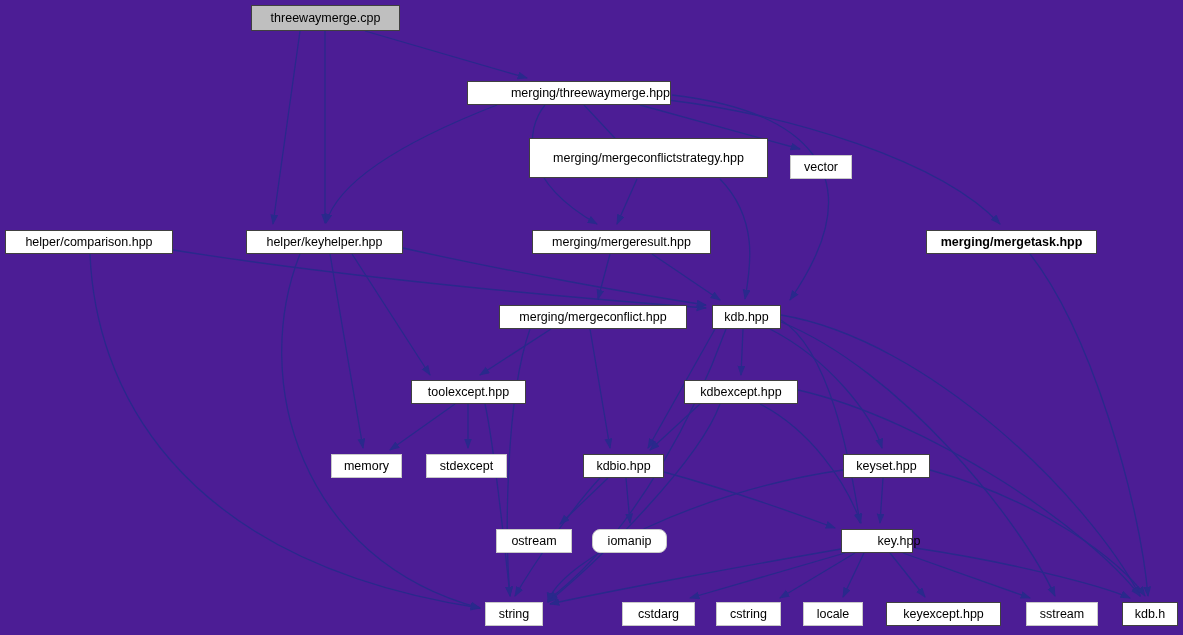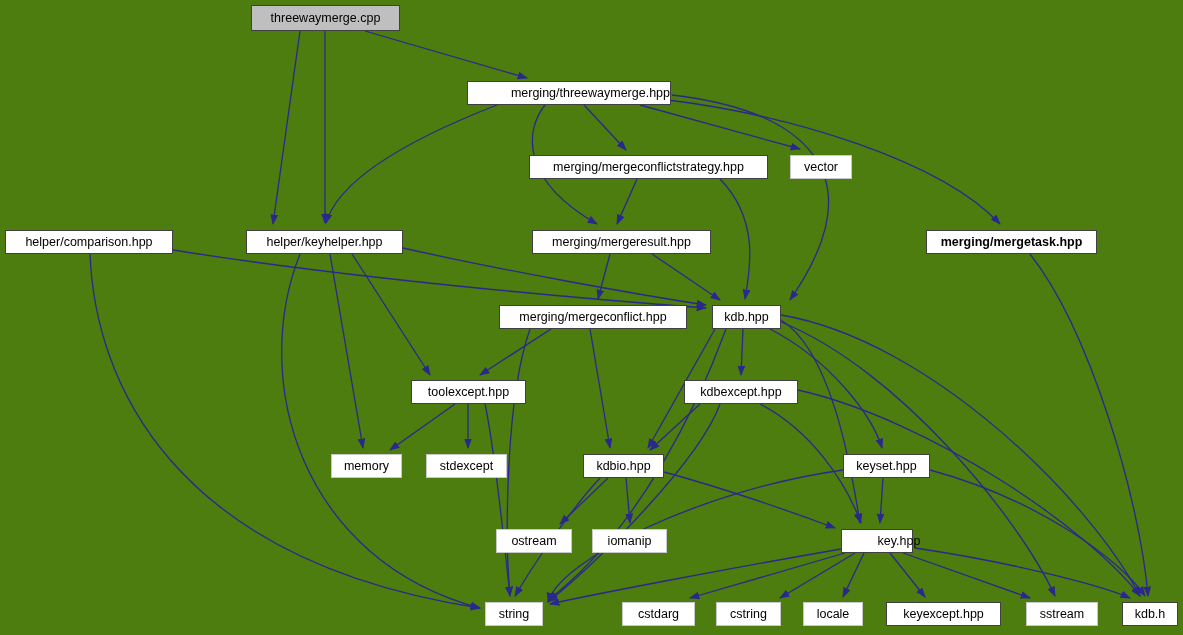--- a/index.html
+++ b/index.html
@@ -1,19 +1,19 @@
 <!DOCTYPE html>
 <html><head>
 <meta charset="utf-8">
 <style>
   html,body{margin:0;padding:0;background:#ffffff;}
   #graph{
     position:relative;
     width:1183px;height:635px;
-    background:#4d7c0f;
+    background:#4c1d95;
     font-family:"Liberation Sans","DejaVu Sans",sans-serif;
     overflow:hidden;
   }
   #edges{position:absolute;left:0;top:0;width:1183px;height:635px;}
   .node{
     position:absolute;
     box-sizing:border-box;
     display:flex;align-items:center;justify-content:center;
     font-size:12.5px;
     line-height:1;
@@ -92,21 +92,21 @@
         <path d="M 915,548 C 1010,562 1100,585 1130,598" marker-end="url(#ah)"></path>
       </g>
   </svg>
   <div id="node-layer">
       <div class="node cur" style="left: 251px; top: 5px; width: 149px; height: 26px;">
         <span>threewaymerge.cpp</span>
       </div>
       <div class="node hdr" style="left: 467px; top: 81px; width: 204px; height: 24px; justify-content: flex-end;">
         <span>merging/threewaymerge.hpp</span>
       </div>
-      <div class="node hdr" style="left: 529px; top: 155px; width: 239px; height: 24px;">
+      <div class="node hdr" style="left: 529px; top: 138px; width: 239px; height: 40px;">
         <span>merging/mergeconflictstrategy.hpp</span>
       </div>
       <div class="node sysh" style="left: 790px; top: 155px; width: 62px; height: 24px;">
         <span>vector</span>
       </div>
       <div class="node hdr" style="left: 5px; top: 230px; width: 168px; height: 24px;">
         <span>helper/comparison.hpp</span>
       </div>
       <div class="node hdr" style="left: 246px; top: 230px; width: 157px; height: 24px;">
         <span>helper/keyhelper.hpp</span>
@@ -137,21 +137,21 @@
       </div>
       <div class="node hdr" style="left: 583px; top: 454px; width: 81px; height: 24px;">
         <span>kdbio.hpp</span>
       </div>
       <div class="node hdr" style="left: 843px; top: 454px; width: 87px; height: 24px;">
         <span>keyset.hpp</span>
       </div>
       <div class="node sysh" style="left: 496px; top: 529px; width: 76px; height: 24px;">
         <span>ostream</span>
       </div>
-      <div class="node sysh" style="left: 592px; top: 529px; width: 75px; height: 24px;">
+      <div class="node sysh" style="left: 592px; top: 529px; width: 75px; height: 24px; border-radius: 8px;">
         <span>iomanip</span>
       </div>
       <div class="node hdr" style="left: 841px; top: 529px; width: 72px; height: 24px; padding-left: 44px;">
         <span>key.hpp</span>
       </div>
       <div class="node sysh" style="left: 485px; top: 602px; width: 58px; height: 24px;">
         <span>string</span>
       </div>
       <div class="node sysh" style="left: 622px; top: 602px; width: 73px; height: 24px;">
         <span>cstdarg</span>

